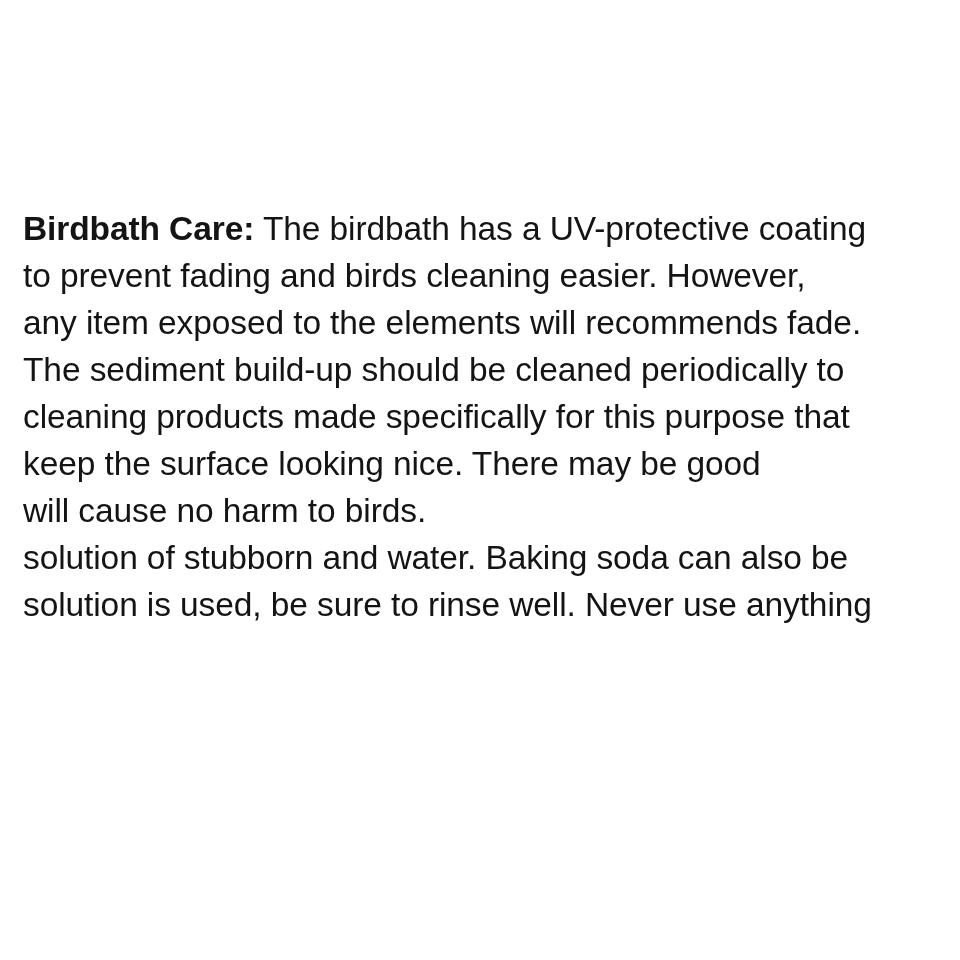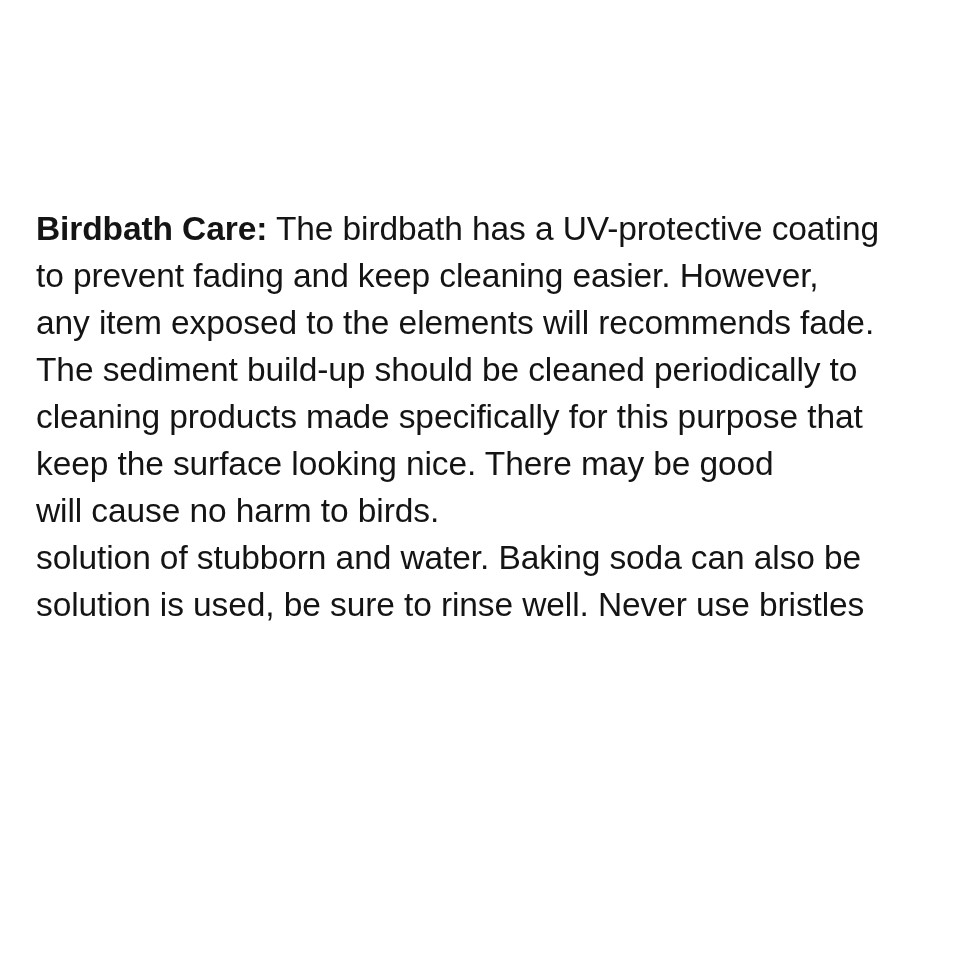--- a/index.html
+++ b/index.html
@@ -16,21 +16,21 @@
   }
   #page {
     position: relative;
     width: 960px;
     height: 960px;
     background: #ffffff;
     box-sizing: border-box;
   }
   #care-text-block {
     position: absolute;
-    left: 36px;
+    left: 23px;
     top: 205px;
     width: 906px;
   }
   .text-line {
     font-size: 33.5px;
     line-height: 47px;
     color: #141414;
     letter-spacing: -0.1px;
     white-space: pre;
     font-weight: 400;
@@ -41,34 +41,34 @@
 </style>
 </head>
 <body>
 
 <div id="page">
 
   <div id="care-text-block">
 
     <div class="text-line"><span class="lead-label">Birdbath Care:</span><span> The birdbath has a UV-protective coating</span></div>
 
-    <div class="text-line">to prevent fading and keep cleaning easier. However,</div>
+    <div class="text-line">to prevent fading and birds cleaning easier. However,</div>
 
     <div class="text-line">any item exposed to the elements will recommends fade.</div>
 
     <div class="text-line">The sediment build-up should be cleaned periodically to</div>
 
     <div class="text-line">cleaning products made specifically for this purpose that</div>
 
     <div class="text-line">keep the surface looking nice. There may be good</div>
 
     <div class="text-line">will cause no harm to birds.</div>
 
 
     <div class="text-line">solution of stubborn and water. Baking soda can also be</div>
 
 
-    <div class="text-line">solution is used, be sure to rinse well. Never use bristles</div>
+    <div class="text-line">solution is used, be sure to rinse well. Never use anything</div>
 
 
   </div>
 
 </div>
 
 </body></html>

